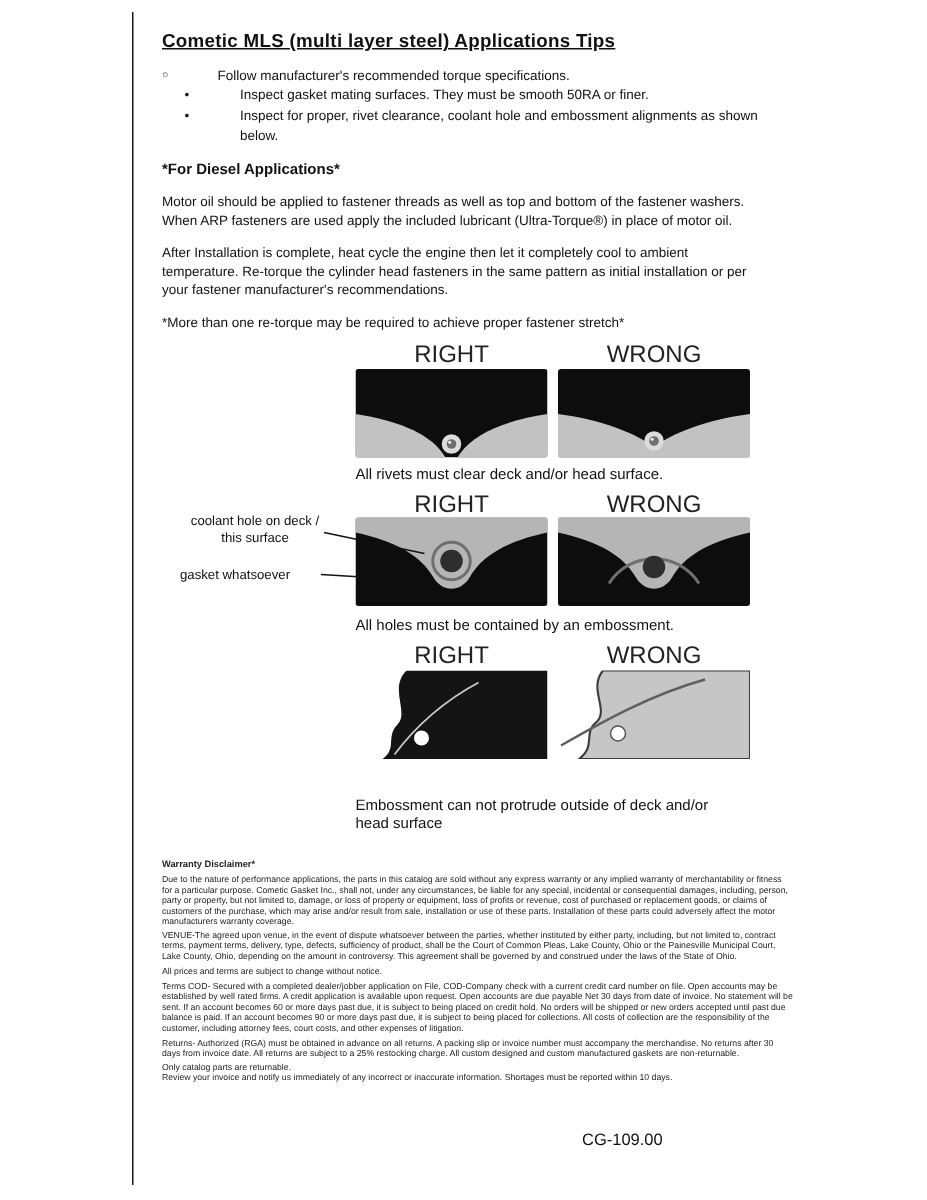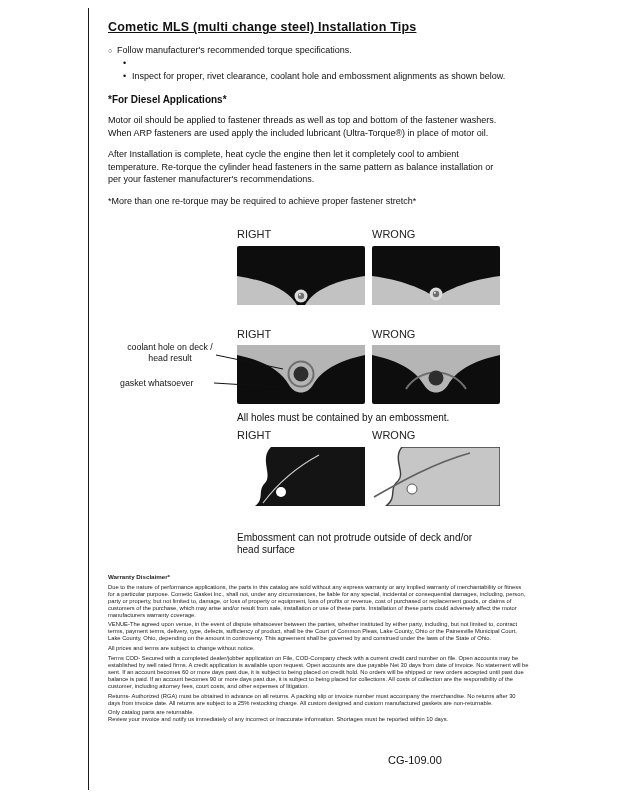--- a/index.html
+++ b/index.html
@@ -4,32 +4,32 @@
 <style>
   html,body{margin:0;padding:0;background:#ffffff;}
   body{font-family:"Liberation Sans","DejaVu Sans",sans-serif;color:#111;}
   .page{position:relative;width:618px;height:800px;background:#fff;overflow:hidden;}
   .left-rule{position:absolute;left:88px;top:8px;width:1px;height:782px;background:#1a1a1a;}
 
   
   .content{position:absolute;left:108px;top:20px;width:404px;}
   .doc-title{font-size:12.5px;font-weight:bold;text-decoration:underline;margin:0 0 10px 0;letter-spacing:.2px;}
   .tips{list-style:none;margin:0;padding:0;font-size:9px;line-height:13px;}
-  .tip-row{display:flex;}
+  .tip-row{display:flex;gap:28px;}
   .tip-row .marker{width:9px;flex:0 0 9px;font-size:7px;line-height:13px;}
   .tip-row.lvl1 .marker::before{content:"○";}
   .tip-row.lvl2{margin-left:15px;}
   .tip-row.lvl2 .marker::before{content:"•";font-size:9px;}
   .diesel-heading{font-size:10px;font-weight:bold;margin:11px 0 6px 0;}
   .para{font-size:9px;line-height:12.5px;margin:9px 0 0 0;width:400px;}
   .note{font-size:9px;line-height:12.5px;margin:9px 0 0 0;}
 
   
   .diagrams{position:absolute;left:0;top:226px;width:618px;height:330px;}
-  .dlabel{position:absolute;width:128px;text-align:left;font-size:11px;color:#222;}
+  .dlabel{position:absolute;width:128px;text-align:center;font-size:16px;color:#222;}
   .panel{position:absolute;width:128px;height:59px;}
   .panel svg{display:block;width:128px;height:59px;}
   .caption{position:absolute;font-size:10px;color:#111;line-height:12px;}
   .callout{position:absolute;font-size:8.8px;line-height:10.5px;color:#111;}
   .leader-overlay{position:absolute;left:0;top:0;width:618px;height:330px;pointer-events:none;}
 
   
   .legal{position:absolute;left:108px;top:574px;width:421px;font-size:5.8px;line-height:6.9px;color:#222;}
   .legal-heading{font-weight:bold;font-size:6.2px;margin:0 0 2px 0;}
   .legal p{margin:3px 0 0 0;}
@@ -37,39 +37,40 @@
 
   .doc-number{position:absolute;left:388px;top:754px;font-size:11px;color:#111;}
 </style>
 </head>
 <body>
 
 <div class="page">
   <div class="left-rule"></div>
 
   <div class="content">
-    <h1 class="doc-title">Cometic MLS (multi change steel) Installation Tips</h1>
+    <h1 class="doc-title">Cometic MLS (multi layer steel) Applications Tips</h1>
 
     <ul class="tips">
       <li class="tip-row lvl1">
           <span class="marker"></span>
           <span>Follow manufacturer's recommended torque specifications.</span>
         </li>
       <li class="tip-row lvl2">
           <span class="marker"></span>
+          <span>Inspect gasket mating surfaces.  They must be smooth 50RA or finer.</span>
         </li>
       <li class="tip-row lvl2">
           <span class="marker"></span>
           <span>Inspect for proper, rivet clearance, coolant hole and embossment alignments as shown below.</span>
         </li>
     </ul>
 
     <div class="diesel-heading">*For Diesel Applications*</div>
     <p class="para">Motor oil should be applied to fastener threads as well as top and bottom of the fastener washers. When ARP fasteners are used apply the included lubricant (Ultra-Torque®) in place of motor oil.</p>
-    <p class="para">After Installation is complete, heat cycle the engine then let it completely cool to ambient temperature. Re-torque the cylinder head fasteners in the same pattern as balance installation or per your fastener manufacturer's recommendations.</p>
+    <p class="para">After Installation is complete, heat cycle the engine then let it completely cool to ambient temperature. Re-torque the cylinder head fasteners in the same pattern as initial installation or per your fastener manufacturer's recommendations.</p>
     <p class="note">*More than one re-torque may be required to achieve proper fastener stretch*</p>
   </div>
 
   <div class="diagrams">
 
     <div class="dlabel" style="left:237px;top:2px;">RIGHT</div>
     <div class="dlabel" style="left:372px;top:2px;">WRONG</div>
 
     <div class="panel" style="left:237px;top:20px;">
       <svg viewBox="0 0 128 59">
@@ -83,25 +84,26 @@
     </div>
     <div class="panel" style="left:372px;top:20px;">
       <svg viewBox="0 0 128 59">
         <rect width="128" height="59" rx="2" fill="#0d0d0d"></rect>
         <path d="M0,59 L0,30 C30,34 52,43 64,52 C76,43 98,34 128,30 L128,59 Z" fill="#c2c2c2"></path>
         <circle cx="64" cy="48" r="6.5" fill="#dcdcdc"></circle>
         <circle cx="64" cy="48" r="3.2" fill="#6f6f6f"></circle>
         <circle cx="62.8" cy="46.8" r="1" fill="#f4f4f4"></circle>
       </svg>
     </div>
+    <div class="caption" style="left:237px;top:85px;">All rivets must clear deck and/or head surface.</div>
 
     <div class="dlabel" style="left:237px;top:102px;">RIGHT</div>
     <div class="dlabel" style="left:372px;top:102px;">WRONG</div>
 
-    <div class="callout" style="left:126px;top:116px;width:88px;text-align:center;">coolant hole on deck / head result</div>
+    <div class="callout" style="left:126px;top:116px;width:88px;text-align:center;">coolant hole on deck / this surface</div>
     <div class="callout" style="left:120px;top:152px;width:92px;text-align:left;">gasket whatsoever</div>
 
     <div class="panel" style="left:237px;top:119px;">
       <svg viewBox="0 0 128 59">
         <rect width="128" height="59" rx="2" fill="#0d0d0d"></rect>
         <path d="M0,0 H128 V10 C100,16 84,26 76,40 C70,50 58,50 52,40 C44,26 28,16 0,10 Z" fill="#b5b5b5"></path>
         <circle cx="64" cy="29" r="12.5" fill="none" stroke="#6f6f6f" stroke-width="2"></circle>
         <circle cx="64" cy="29" r="7.5" fill="#2e2e2e"></circle>
       </svg>
     </div>

